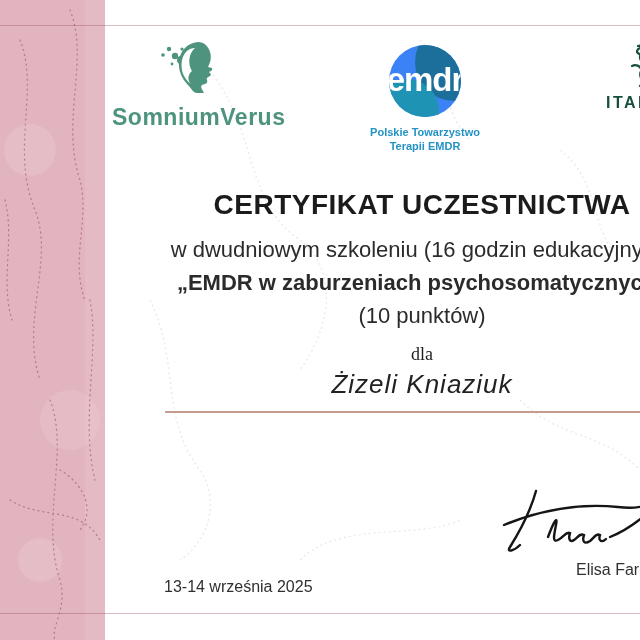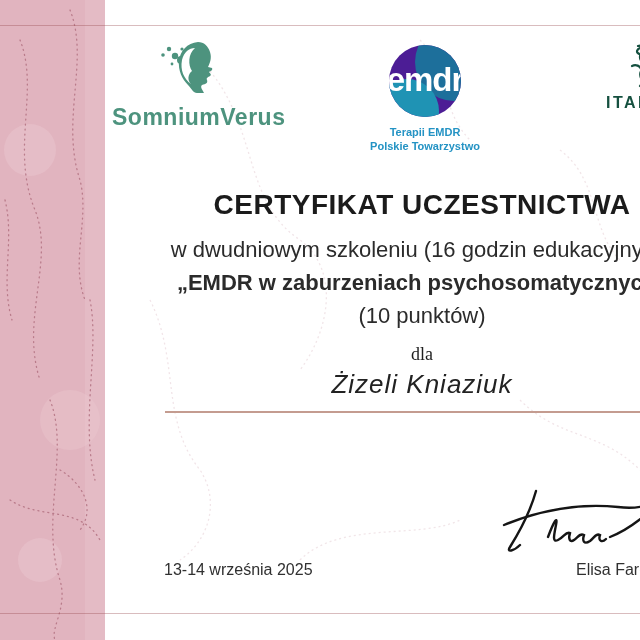--- a/index.html
+++ b/index.html
@@ -22,21 +22,21 @@
   .rule.top{top:25px;}
   .rule.bottom{top:613px;}
   
   .logo-somnium{position:absolute;left:112px;top:38px;width:170px;text-align:center;font-weight:bold;}
   .logo-somnium .wordmark{
     margin-top:4px;font-size:23px;color:#4d937e;letter-spacing:.5px;white-space:nowrap;
   }
   .logo-emdr{position:absolute;left:355px;top:45px;width:140px;text-align:center;}
   .emdr-circle{
     position:relative;width:72px;height:72px;margin:0 auto;border-radius:50%;
-    background:#4c1d95;overflow:hidden;
+    background:#3b82f6;overflow:hidden;
   }
   .emdr-circle .c1{position:absolute;width:78px;height:78px;border-radius:50%;background:#1d6f9b;left:26px;top:-22px;}
   .emdr-circle .c2{position:absolute;width:64px;height:64px;border-radius:50%;background:#1f93b4;left:-14px;top:34px;}
   .emdr-circle .word{
     position:absolute;left:-4px;right:-4px;top:16px;text-align:center;
     font-size:33px;font-weight:bold;color:#ffffff;letter-spacing:-1px;
   }
   .emdr-org{margin-top:8px;font-size:11px;line-height:1.3;font-weight:bold;color:#2493c4;white-space:nowrap;}
   .logo-italia{position:absolute;left:606px;top:42px;width:120px;}
   .logo-italia .mark{display:block;margin-left:18px;}
@@ -48,21 +48,21 @@
   .content{position:absolute;left:0;top:0;width:844px;text-align:center;}
   .title{position:absolute;top:189px;width:100%;font-size:28px;font-weight:bold;color:#1b1b1b;letter-spacing:.5px;white-space:nowrap;}
   .line1{position:absolute;top:237px;width:100%;font-size:22px;color:#2b2b2b;white-space:nowrap;}
   .line2{position:absolute;top:270px;width:100%;font-size:22px;font-weight:bold;color:#2b2b2b;white-space:nowrap;}
   .line3{position:absolute;top:303px;width:100%;font-size:22px;color:#2b2b2b;white-space:nowrap;}
   .dla{position:absolute;top:344px;width:100%;font-size:18px;font-family:"Liberation Serif",serif;color:#1e1e1e;}
   .recipient{position:absolute;top:369px;width:100%;font-size:26px;font-style:italic;letter-spacing:1px;color:#222;white-space:nowrap;}
   .name-line{position:absolute;left:165px;top:411px;width:520px;height:1.5px;background:#c49c90;}
   
   .signature{position:absolute;left:498px;top:483px;}
-  .event-date{position:absolute;left:164px;top:561px;font-size:16px;color:#303030;white-space:nowrap;}
+  .event-date{position:absolute;left:164px;top:578px;font-size:16px;color:#303030;white-space:nowrap;}
   .signer{position:absolute;left:576px;top:561px;font-size:16px;color:#303030;white-space:nowrap;}
 </style>
 </head>
 <body>
 
 <div class="band">
   <svg width="105" height="640" viewBox="0 0 105 640">
     <rect x="85" y="0" width="20" height="640" fill="#e6bfc9" opacity="0.6"></rect>
     <circle cx="30" cy="150" r="26" fill="#ecc7d0" opacity="0.45"></circle>
     <circle cx="70" cy="420" r="30" fill="#ecc7d0" opacity="0.4"></circle>
@@ -110,22 +110,22 @@
   <div class="wordmark">SomniumVerus</div>
 </div>
 
 <div class="logo-emdr">
   <div class="emdr-circle">
     <div class="c1"></div>
     <div class="c2"></div>
     <div class="word">emdr</div>
   </div>
   <div class="emdr-org">
+    <div>Polskie Towarzystwo</div>
     <div>Terapii EMDR</div>
-    <div>Polskie Towarzystwo</div>
   </div>
 </div>
 
 <div class="logo-italia">
   <svg class="mark" width="34" height="46" viewBox="0 0 34 46">
     <g fill="none" stroke="#15503f" stroke-width="2.2" stroke-linecap="round">
       <path d="M14,4 C22,2 26,8 20,11 C14,14 10,9 16,6"></path>
       <path d="M17,12 C12,18 24,22 18,28 C12,34 22,38 16,44"></path>
       <path d="M8,24 C12,22 16,24 17,27"></path>
       <path d="M26,32 C22,30 18,32 17,35"></path>

